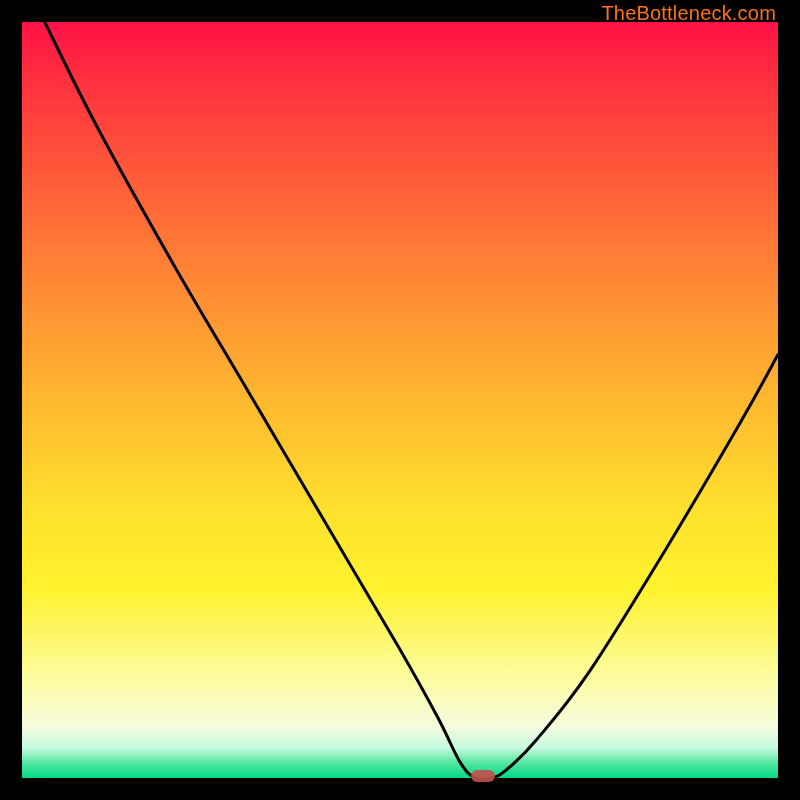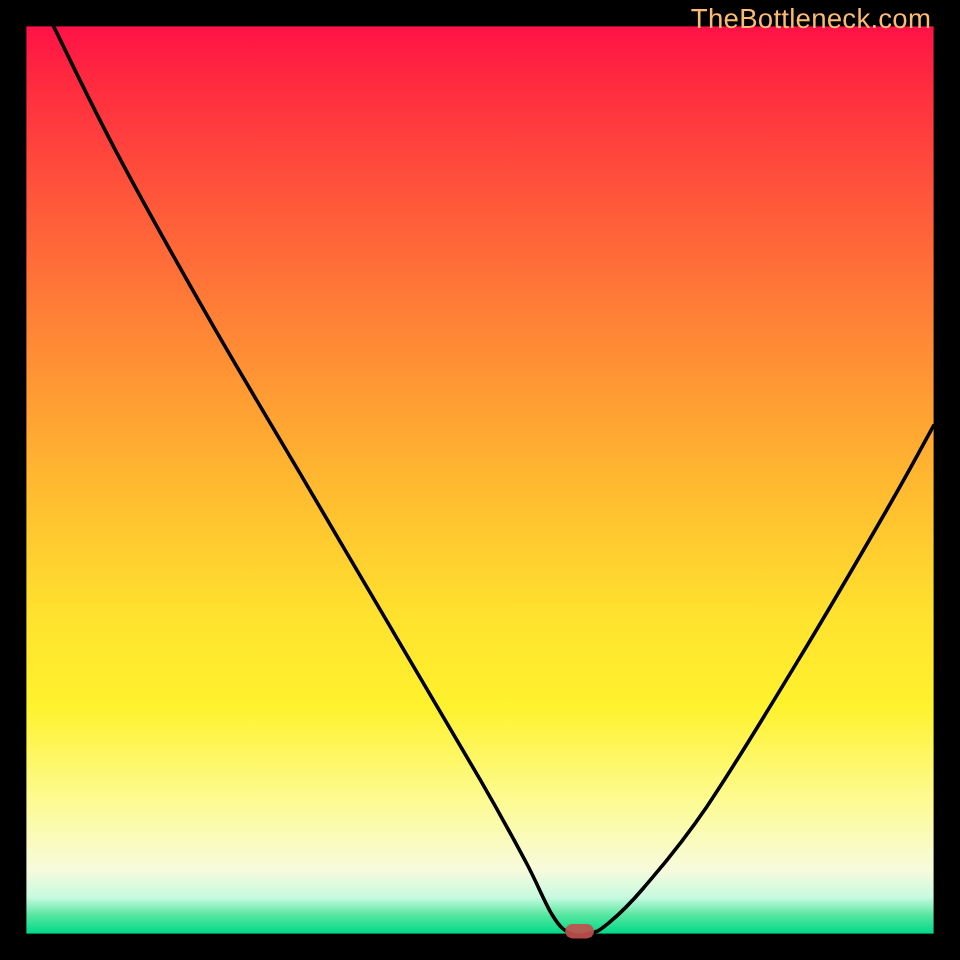--- a/index.html
+++ b/index.html
@@ -37,22 +37,22 @@
       #f7fbdc 93%,
       #c7fae0 96%,
       #55e6a0 98%,
       #00d987 100%
     );
   }
   .attribution {
     position: absolute;
     top: 2px;
     right: 24px;
-    color: #fdba74;
-    font-size: 23px;
+    color: #f97316;
+    font-size: 20px;
     font-weight: 500;
     letter-spacing: 0.2px;
     margin-left: 32px;
   }
   svg.curve {
     position: absolute;
     left: 22px;
     top: 22px;
     width: 756px;
     height: 756px;

